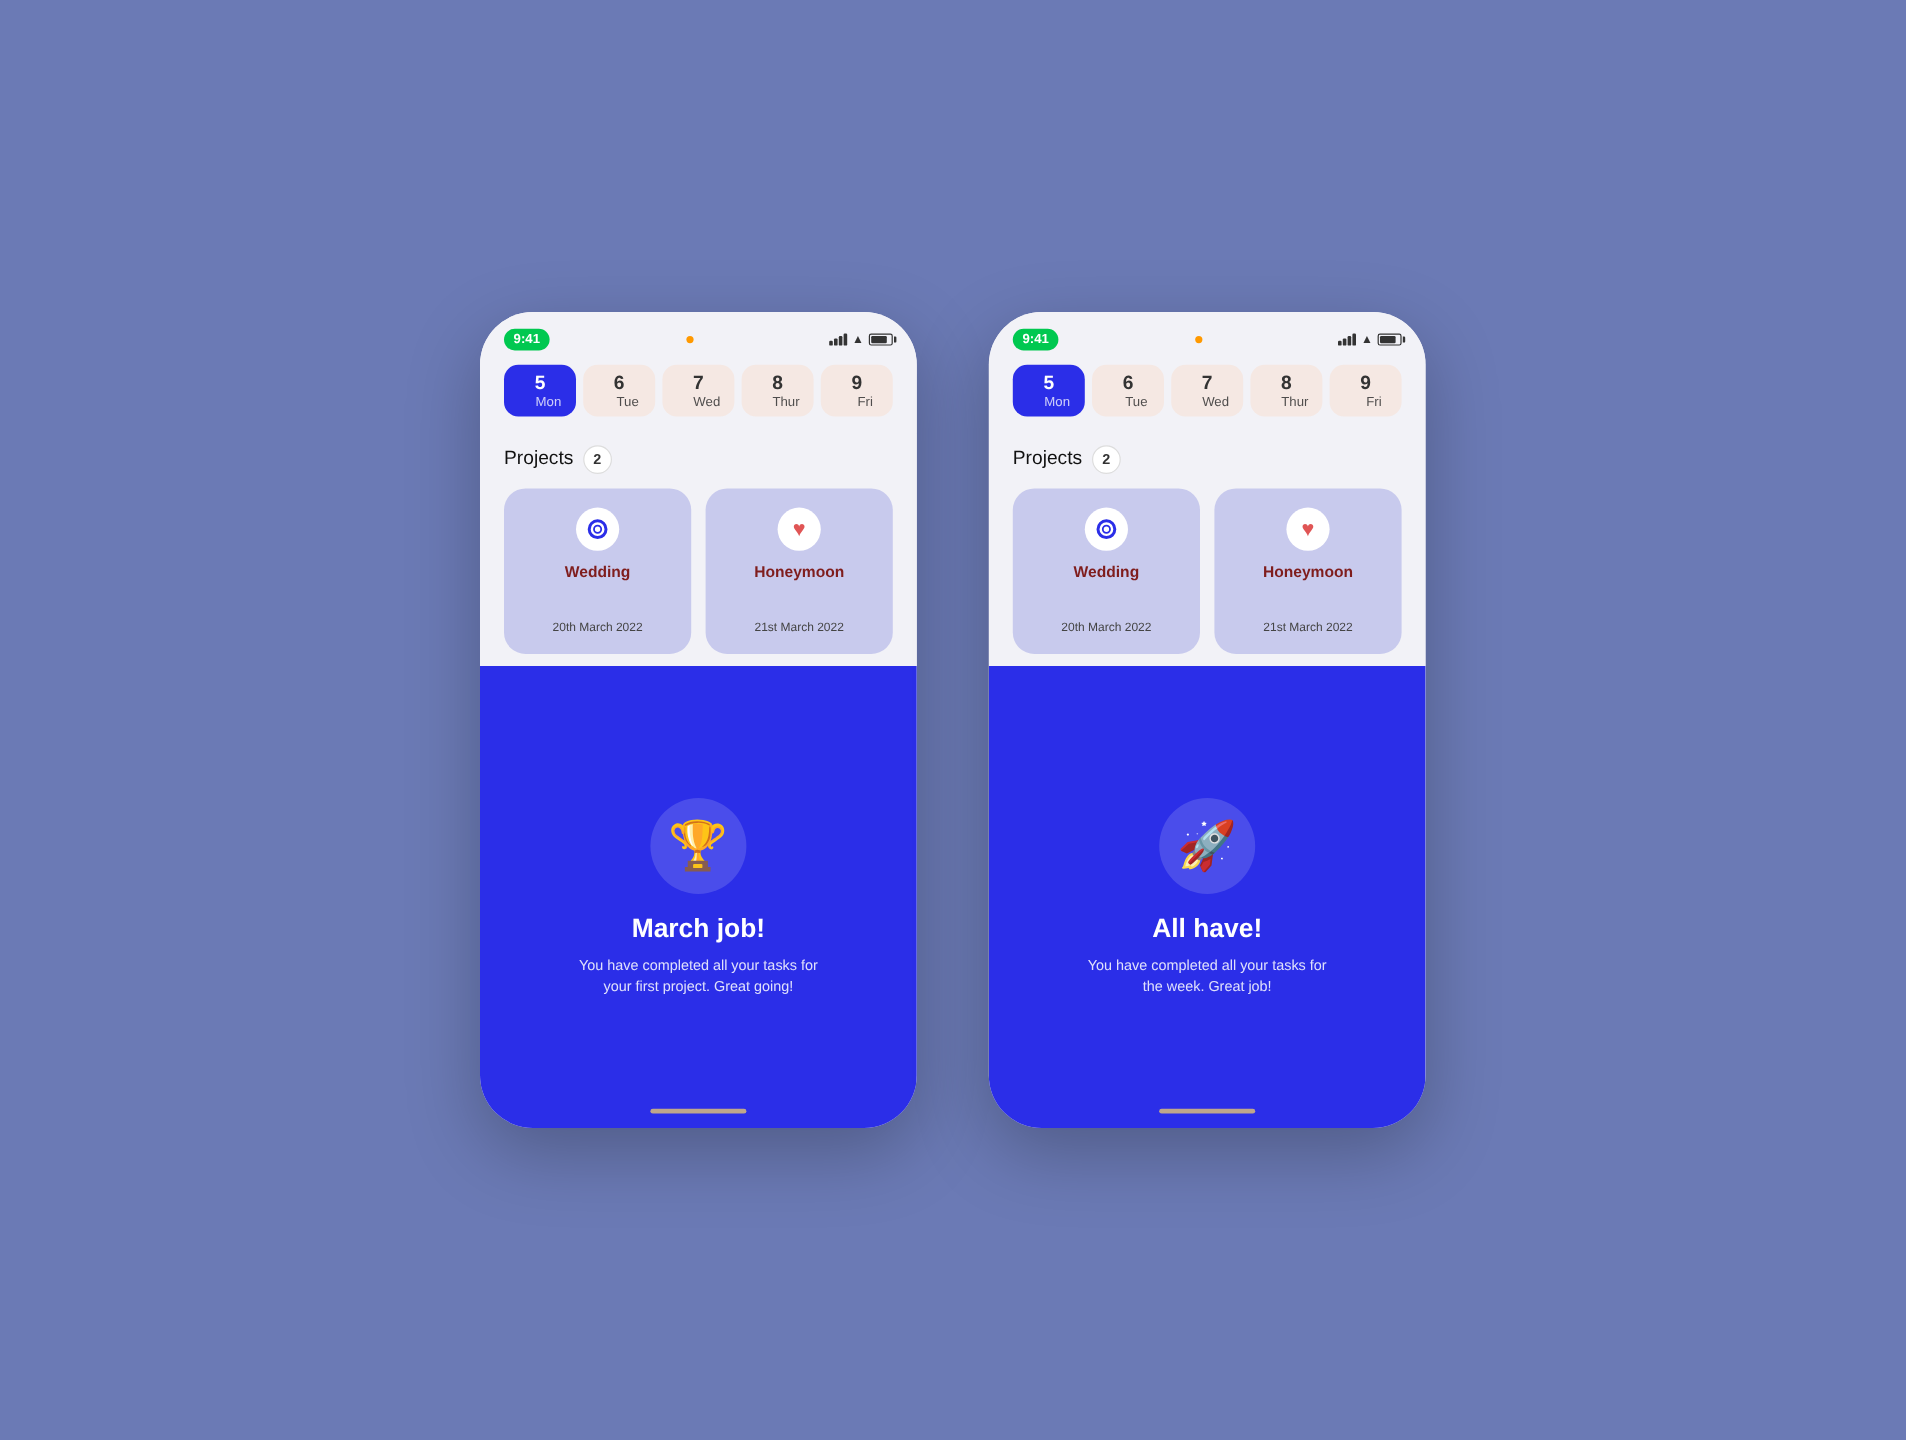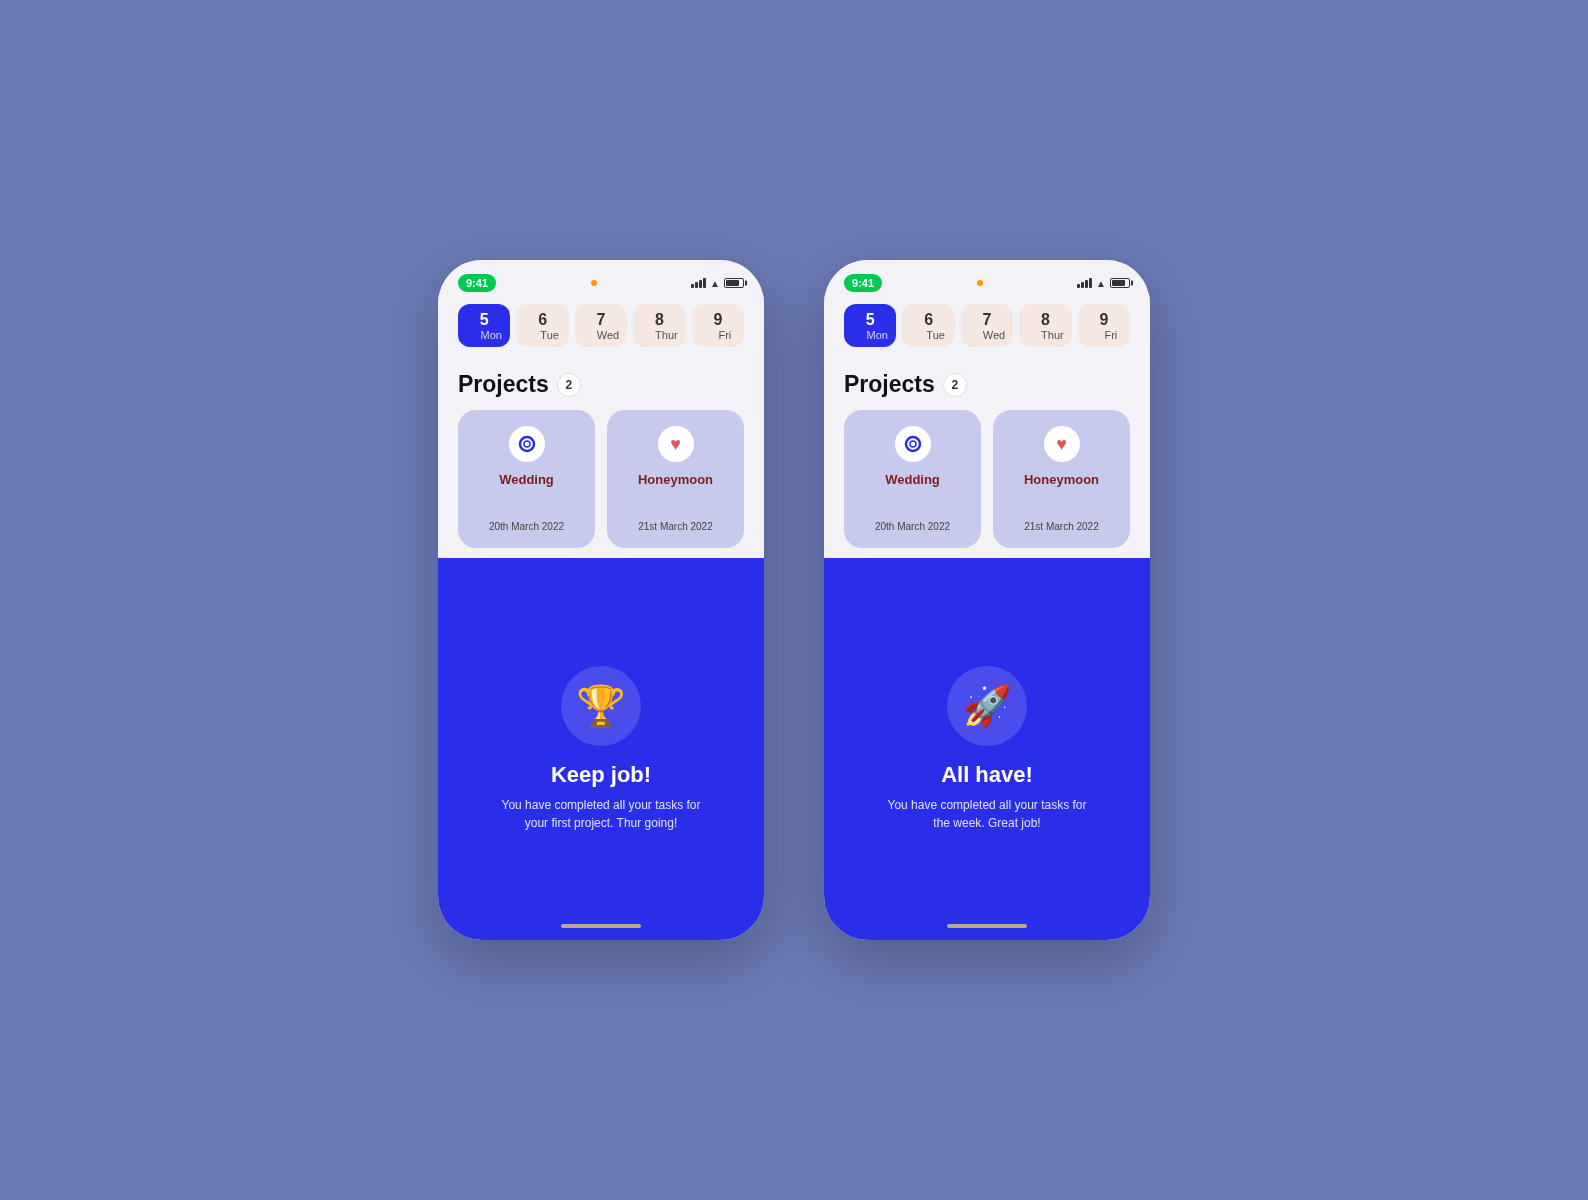--- a/index.html
+++ b/index.html
@@ -9,21 +9,21 @@
       background-color: #6b7ab5;
       display: flex;
       align-items: center;
       justify-content: center;
       gap: 60px;
       font-family: -apple-system, BlinkMacSystemFont, 'Segoe UI', sans-serif;
       overflow: hidden;
     }
 
     .phone {
-      width: 326px;
+      width: 364px;
       height: 680px;
       background: #f2f2f7;
       border-radius: 44px;
       overflow: hidden;
       display: flex;
       flex-direction: column;
       box-shadow: 0 20px 60px rgba(0,0,0,0.25);
       position: relative;
     }
 
@@ -160,22 +160,22 @@
     }
 
     .projects-header {
       display: flex;
       align-items: center;
       gap: 8px;
       margin-bottom: 12px;
     }
 
     .projects-title {
-      font-size: 23px;
-      font-weight: 700;
+      font-size: 16px;
+      font-weight: 400;
       color: #111;
     }
 
     .projects-badge {
       background: white;
       border: 1.5px solid #ddd;
       border-radius: 50%;
       width: 24px;
       height: 24px;
       display: flex;
@@ -358,22 +358,22 @@
         <span class="project-name">Honeymoon</span>
         <span class="project-date">21st March 2022</span>
       </div>
     </div>
   </div>
 
   <div class="bottom-section">
     <div class="achievement-icon-wrapper">
       <span class="achievement-icon">🏆</span>
     </div>
-    <div class="achievement-title">Keep job!</div>
-    <div class="achievement-desc">You have completed all your tasks for your first project. Thur going!</div>
+    <div class="achievement-title">March job!</div>
+    <div class="achievement-desc">You have completed all your tasks for your first project. Great going!</div>
     <div class="home-indicator"></div>
   </div>
 </div>
 
 <div class="phone">
   <div class="phone-top">
 
     <div class="status-bar">
       <div class="status-time">9:41</div>
       <div class="status-dot"></div>

